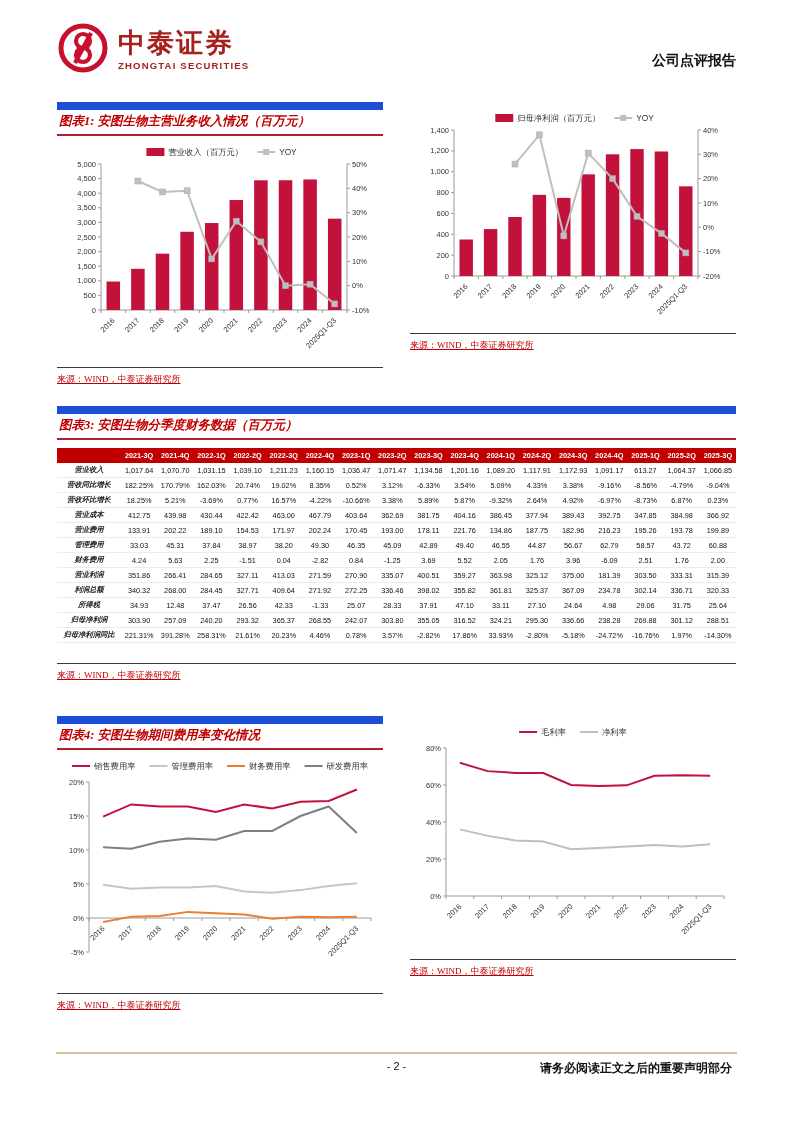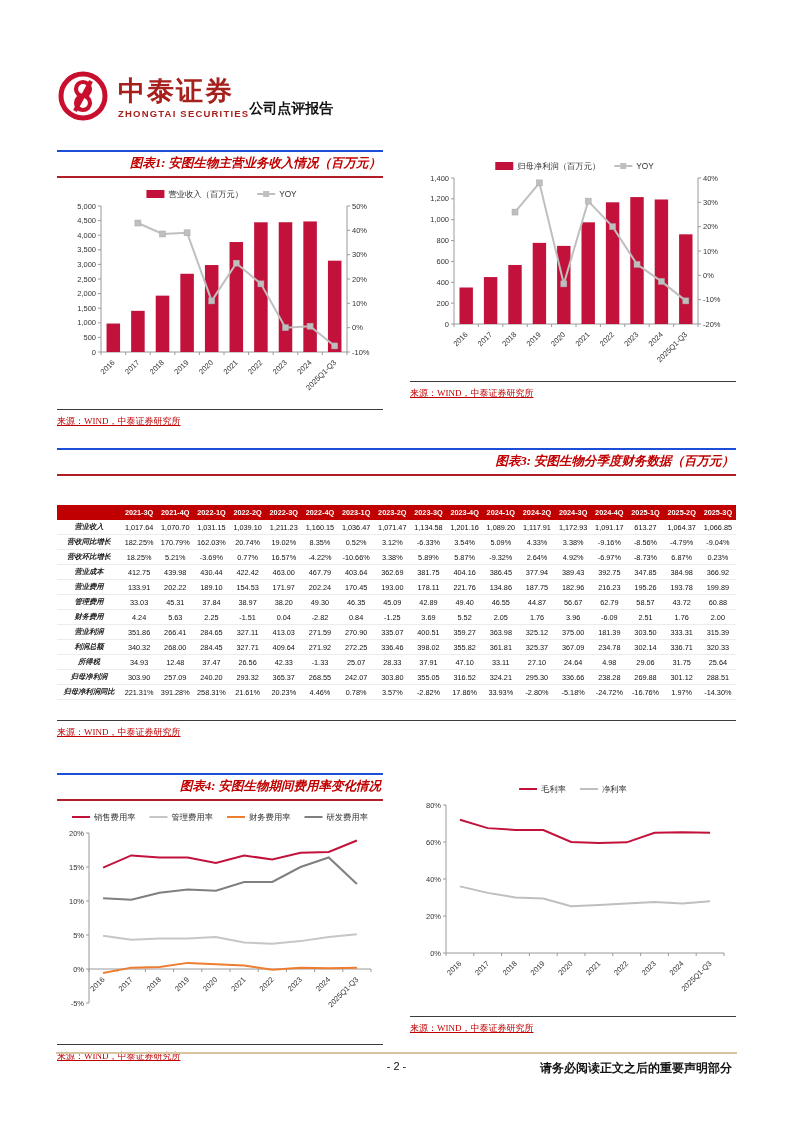--- a/index.html
+++ b/index.html
@@ -1,34 +1,34 @@
 <!DOCTYPE html>
 <html><head>
 <meta charset="utf-8">
 <style>
   html,body{margin:0;padding:0;}
   body{width:793px;height:1122px;background:#ffffff;font-family:"Liberation Sans",sans-serif;position:relative;color:#111;}
   .content{margin:0 57px;}
   
-  header{display:flex;justify-content:flex-start;align-items:flex-end;padding-top:22px;margin-top:48px;}
+  header{display:flex;justify-content:space-between;align-items:flex-end;padding-top:22px;}
   .logo{display:flex;align-items:center;gap:9px;}
   .logo-text .cn{font-size:27px;font-weight:bold;color:#A6201E;letter-spacing:2px;line-height:1;}
   .logo-text .en{font-size:9.5px;font-weight:bold;color:#A6201E;letter-spacing:1.2px;margin-top:3px;}
   .report-type{font-weight:bold;font-size:14px;color:#111;padding-bottom:8px;font-family:"Liberation Serif",serif;}
   
   .fig-row{display:flex;gap:27px;margin-top:24px;}
   .panel{width:326px;}
   .panel-full{margin-top:20px;}
-  .fig-title{border-top:2px solid #1d4ed8;border-bottom:2px solid #B01E28;padding:3px 2px 4px;color:#C00000;
-             font-weight:bold;font-style:italic;font-size:12.5px;font-family:"Liberation Serif",serif;text-align:right;}
+  .fig-title{border-top:8px solid #1d4ed8;border-bottom:2px solid #B01E28;padding:3px 2px 4px;color:#C00000;
+             font-weight:bold;font-style:italic;font-size:12.5px;font-family:"Liberation Serif",serif;}
   .chart-box{margin-top:6px;}
   .divider{border-top:1px solid #3c3c3c;margin-top:3px;}
   .src{color:#C00000;font-size:9px;margin-top:5px;font-family:"Liberation Serif",serif;text-decoration:underline;}
   
-  table{width:100%;border-collapse:collapse;font-size:7.3px;margin-top:29px;table-layout:fixed;}
+  table{width:100%;border-collapse:collapse;font-size:7.3px;margin-top:8px;table-layout:fixed;}
   thead th{background:#C00000;color:#fff;font-weight:bold;padding:3px 0;border:none;}
   th,td{text-align:center;padding:2px 0;border-bottom:1px solid #ececec;white-space:nowrap;overflow:hidden;}
   th.rowlabel{font-family:"Liberation Serif",serif;font-style:italic;font-weight:bold;color:#222;}
   col.labelcol{width:64px;}
   
   footer{position:absolute;left:0;right:0;top:1052px;}
   .footer-line{border-top:2px solid #D8C5A0;margin:0 56px;}
   .footer-row{position:relative;margin:6px 57px 0;height:18px;}
   .page-num{position:absolute;left:0;right:0;text-align:center;font-size:11px;color:#111;}
   .disclaimer{position:absolute;right:4px;font-weight:bold;font-size:12px;color:#111;font-family:"Liberation Serif",serif;}

